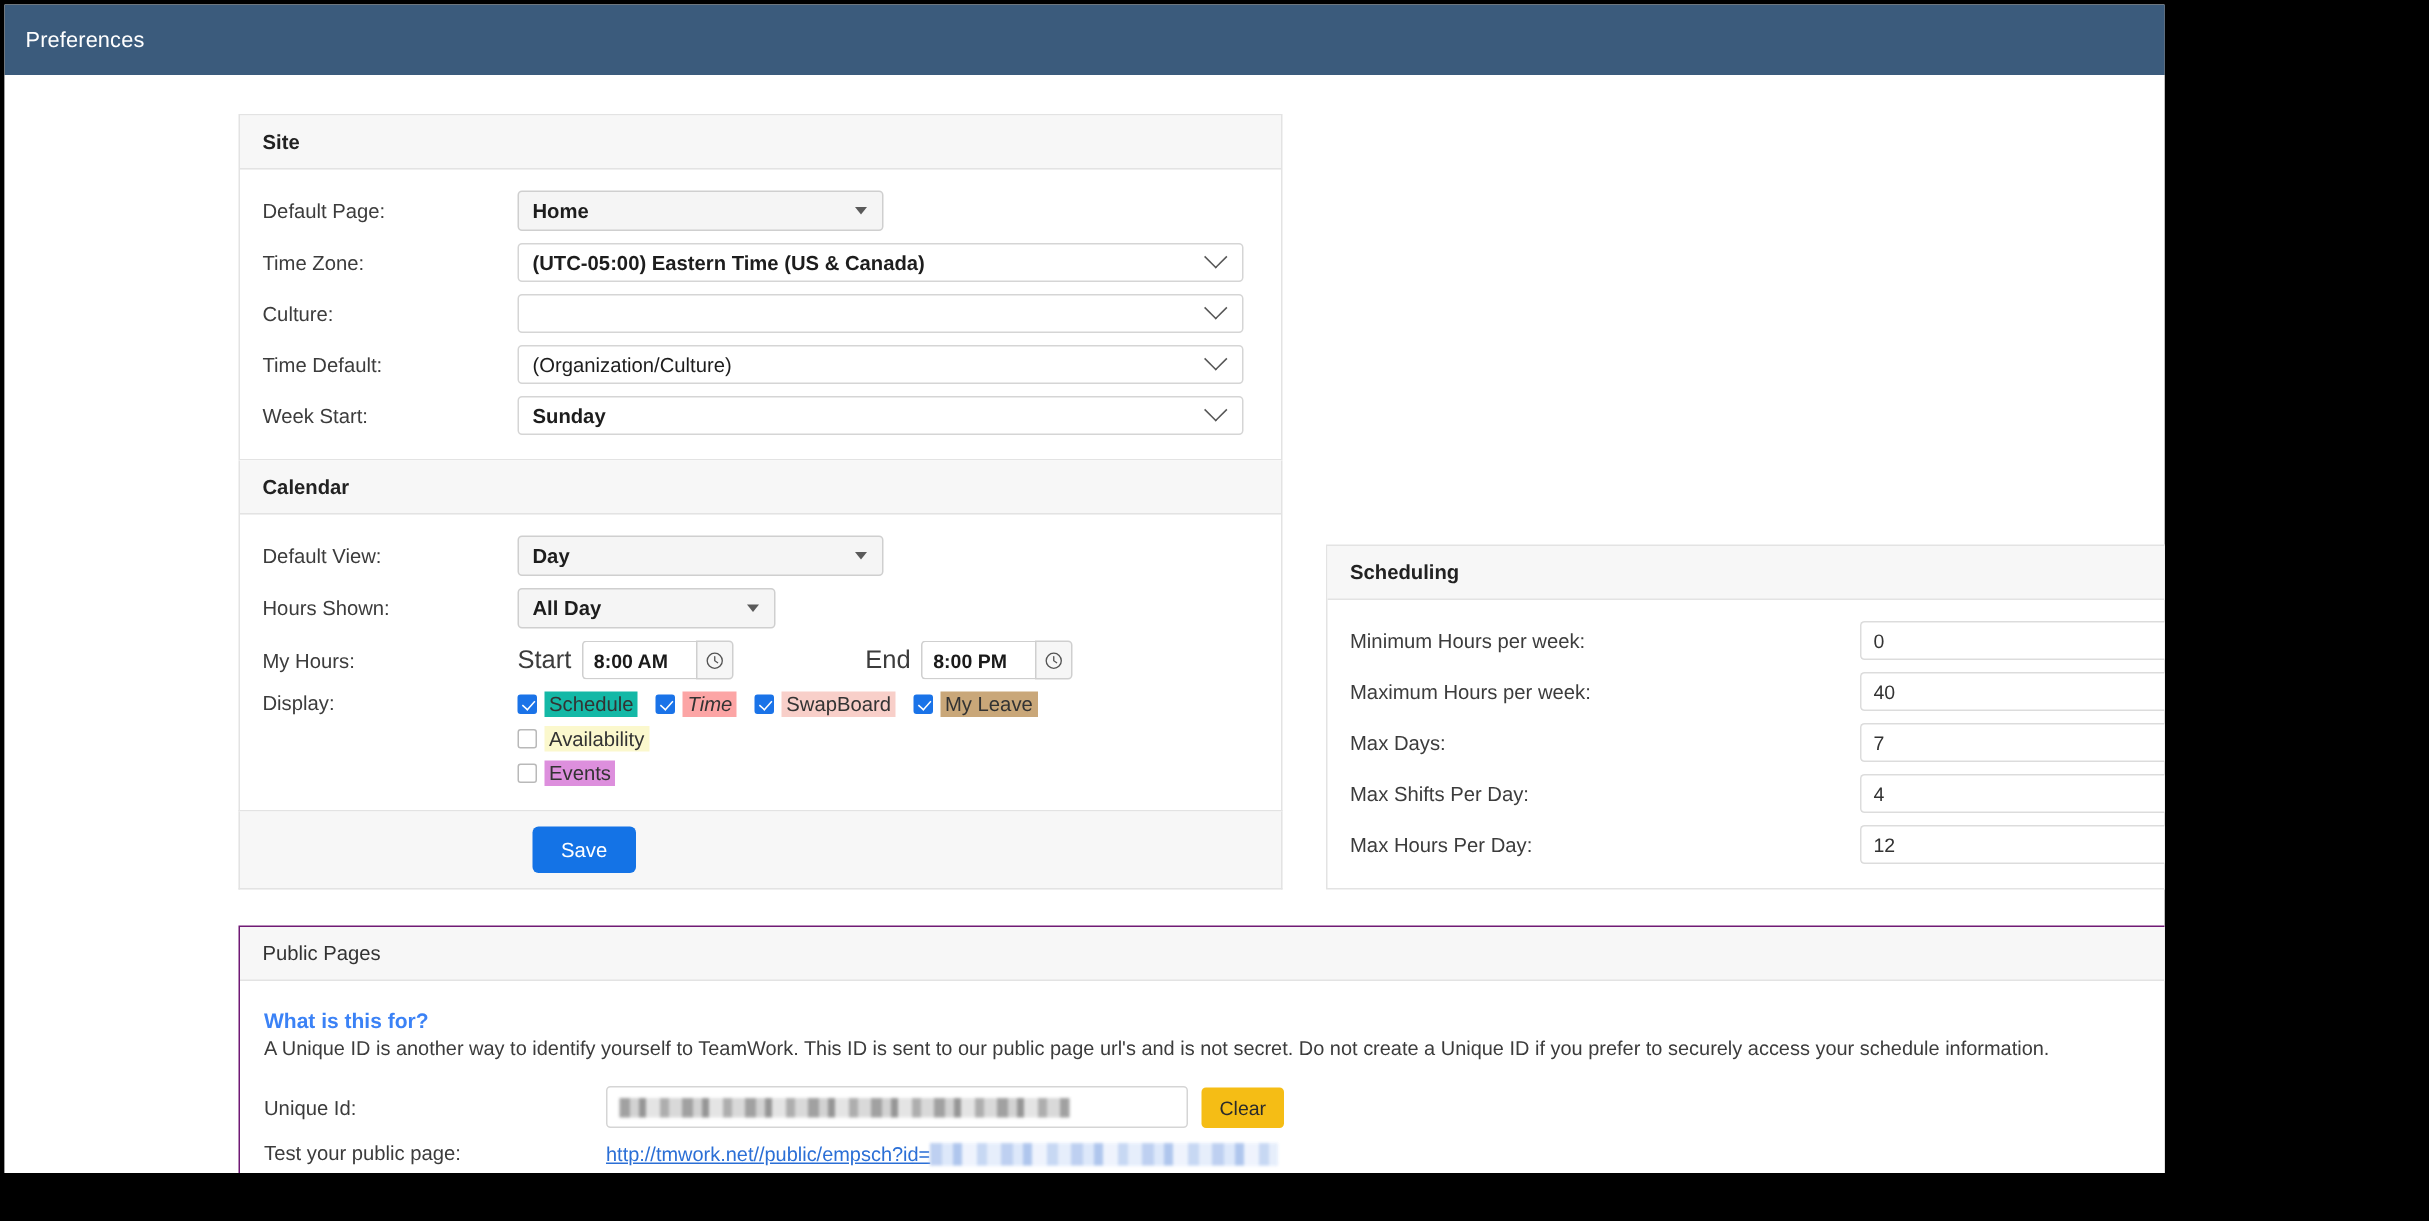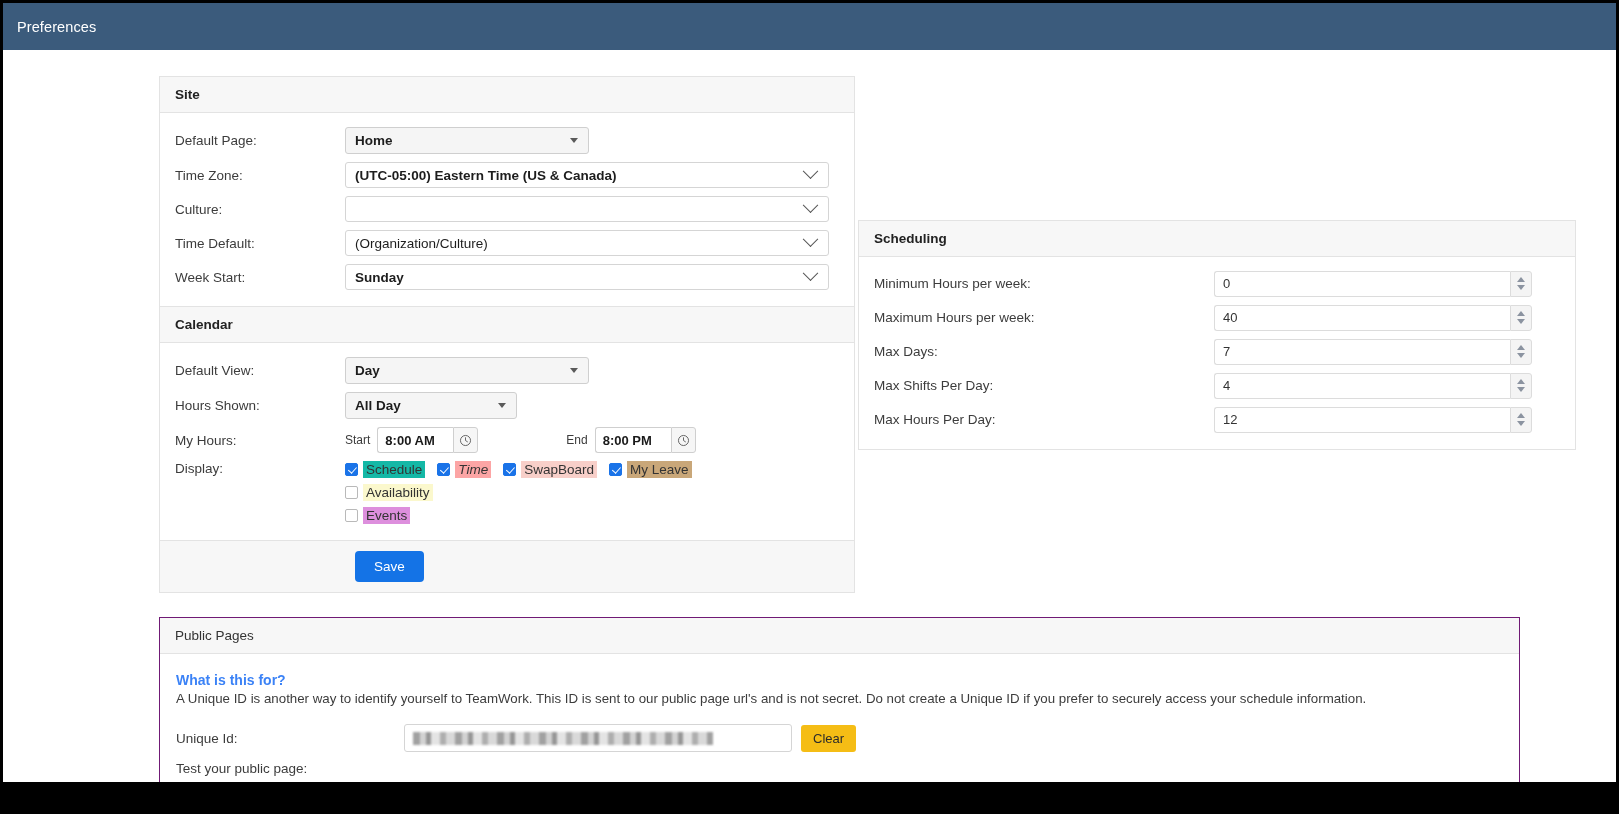--- a/index.html
+++ b/index.html
@@ -2,21 +2,21 @@
 <html><head>
 <meta charset="utf-8">
 <style>
   * { box-sizing: border-box; }
   html, body {
     margin: 0; padding: 0;
     background: #000;
     font-family: "Liberation Sans", sans-serif;
   }
   .viewport {
-    width: 1619px; height: 814px;
+    width: 1443px; height: 814px;
     background: #000;
     position: relative;
     overflow: hidden;
   }
   .browser {
     position: absolute;
     left: 3px; top: 3px;
     width: 1613px; height: 779px;
     background: #ffffff;
     overflow: hidden;
@@ -35,24 +35,24 @@
     letter-spacing: .1px;
   }
   
   .page {
     padding: 26px 0 0 0;
     background: #fff;
     height: calc(100% - 47px);
   }
   .cols {
     display: flex;
-    align-items: center;
+    align-items: flex-end;
     padding-left: 156px;
     padding-right: 40px;
-    gap: 3px;
+    gap: 29px;
   }
   .col-left { width: 696px; flex: 0 0 696px; }
   .col-right { flex: 1 1 auto; }
 
   .panel {
     border: 1px solid #e3e3e3;
     background: #fff;
     margin-bottom: 0;
   }
   .panel + .panel { border-top: none; }
@@ -116,21 +116,21 @@
   }
   .chev {
     width: 11px; height: 11px;
     border-right: 1.6px solid #555;
     border-bottom: 1.6px solid #555;
     transform: rotate(45deg) translate(-3px,-3px);
     margin-right: 6px;
   }
 
   
-  .time-label { font-size: 12px; color: #3c3c3c; margin-right: 7px; }
+  .time-label { font-size: 17px; color: #3c3c3c; margin-right: 7px; }
   .timebox { display: flex; align-items: center; }
   .timebox input {
     width: 76px; height: 26px;
     border: 1px solid #cfcfcf;
     border-right: none;
     border-radius: 3px 0 0 3px;
     padding: 0 7px;
     font-size: 13px;
     font-weight: bold;
     color: #1a1a1a;
@@ -520,20 +520,28 @@
             <div class="pub-row">
               <div class="pub-label">Unique Id:</div>
               <div class="uid-input">
                 <span class="redact" style="width:300px"></span>
               </div>
               <button class="btn-clear">Clear</button>
             </div>
 
             <div class="pub-row" style="align-items:flex-start">
               <div class="pub-label">Test your public page:</div>
+              <div>
+                <a class="pub-link">
+                  <span>http://tmwork.net//public/empsch?id=</span>
+                    <span class="redact blue sel-blue" style="width:232px;height:15px"></span>
+                </a>
+                
+                
+              </div>
             </div>
 
           </div>
         </div>
       </div>
 
     </div>
   </div>
 </div>
 

